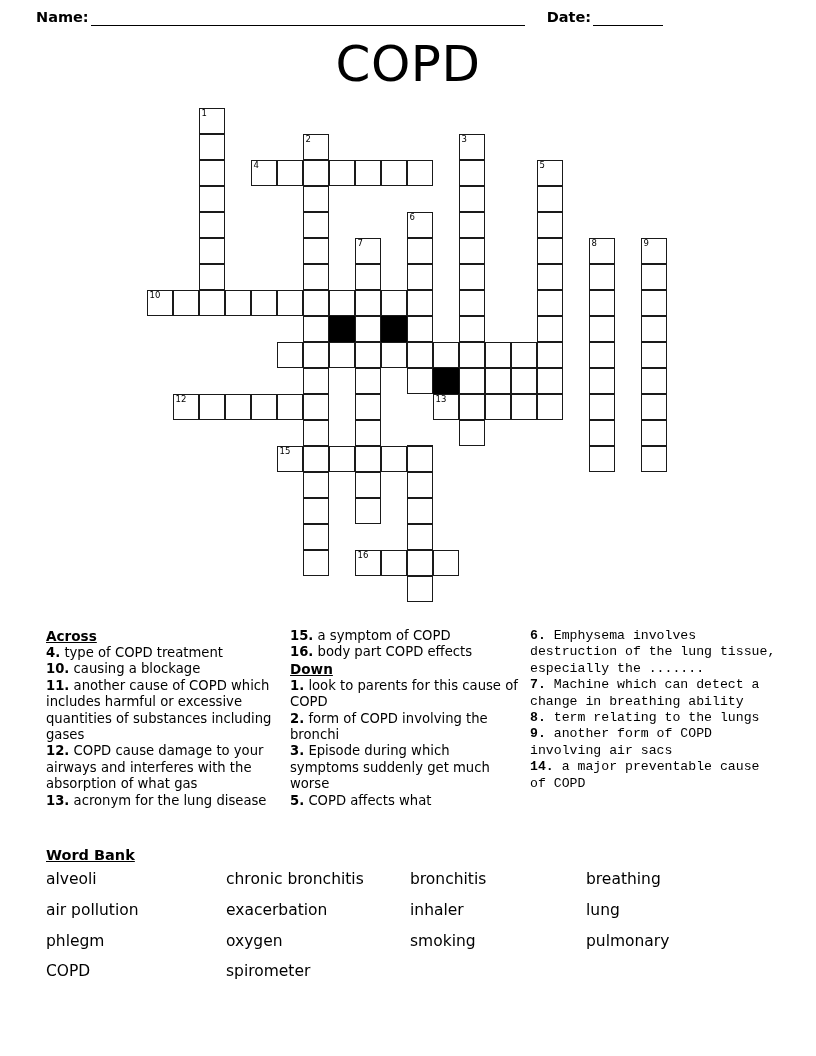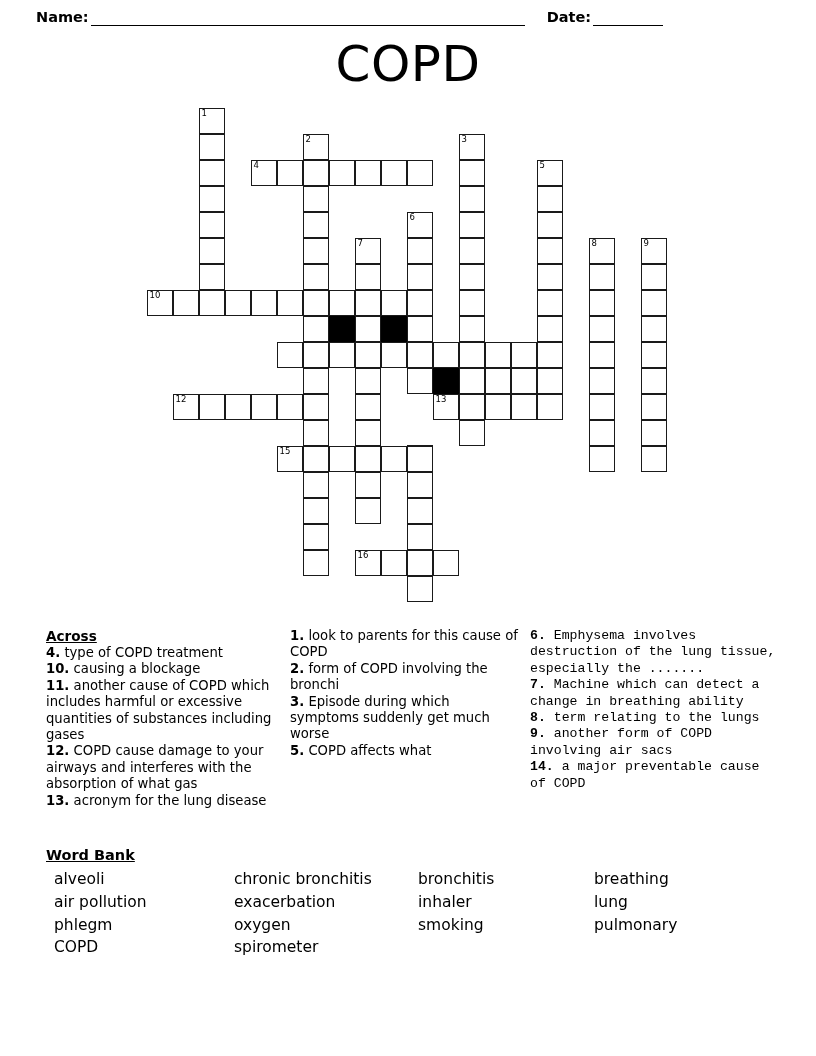--- a/index.html
+++ b/index.html
@@ -131,22 +131,21 @@
     font-weight: bold;
     text-decoration: underline;
     font-size: 14.5px;
     line-height: 20px;
     display: block;
     margin-bottom: 3px;
   }
   .wb-grid {
     display: grid;
     grid-template-columns: 180px 184px 176px 200px;
-    row-gap: 0px;
-    margin-left: 8px;
+    row-gap: 8px;
   }
   .wb-word {
     font-size: 15.5px;
     line-height: 22.8px;
     white-space: nowrap;
   }
 </style>
 </head>
 <body>
 
@@ -332,20 +331,25 @@
     <div id="clues-col1">
         <span class="clue-item"><span class="clue-num">4.</span><span> type of COPD treatment</span></span>
         <span class="clue-item"><span class="clue-num">10.</span><span> causing a blockage</span></span>
         <span class="clue-item"><span class="clue-num">11.</span><span> another cause of COPD which includes harmful or excessive quantities of substances including gases</span></span>
         <span class="clue-item"><span class="clue-num">12.</span><span> COPD cause damage to your airways and interferes with the absorption of what gas</span></span>
         <span class="clue-item"><span class="clue-num">13.</span><span> acronym for the lung disease</span></span>
       </div>
   </div>
 
   <div class="clue-col clue-col-2">
+    <div id="clues-col2-across">
+        <span class="clue-item"><span class="clue-num">15.</span><span> a symptom of COPD</span></span>
+        <span class="clue-item"><span class="clue-num">16.</span><span> body part COPD effects</span></span>
+      </div>
+    <span class="clue-heading">Down</span>
     <div id="clues-col2-down">
         <span class="clue-item"><span class="clue-num">1.</span><span> look to parents for this cause of COPD</span></span>
         <span class="clue-item"><span class="clue-num">2.</span><span> form of COPD involving the bronchi</span></span>
         <span class="clue-item"><span class="clue-num">3.</span><span> Episode during which symptoms suddenly get much worse</span></span>
         <span class="clue-item"><span class="clue-num">5.</span><span> COPD affects what</span></span>
       </div>
   </div>
 
   <div class="clue-col clue-col-3">
     <div id="clues-col3-down">

